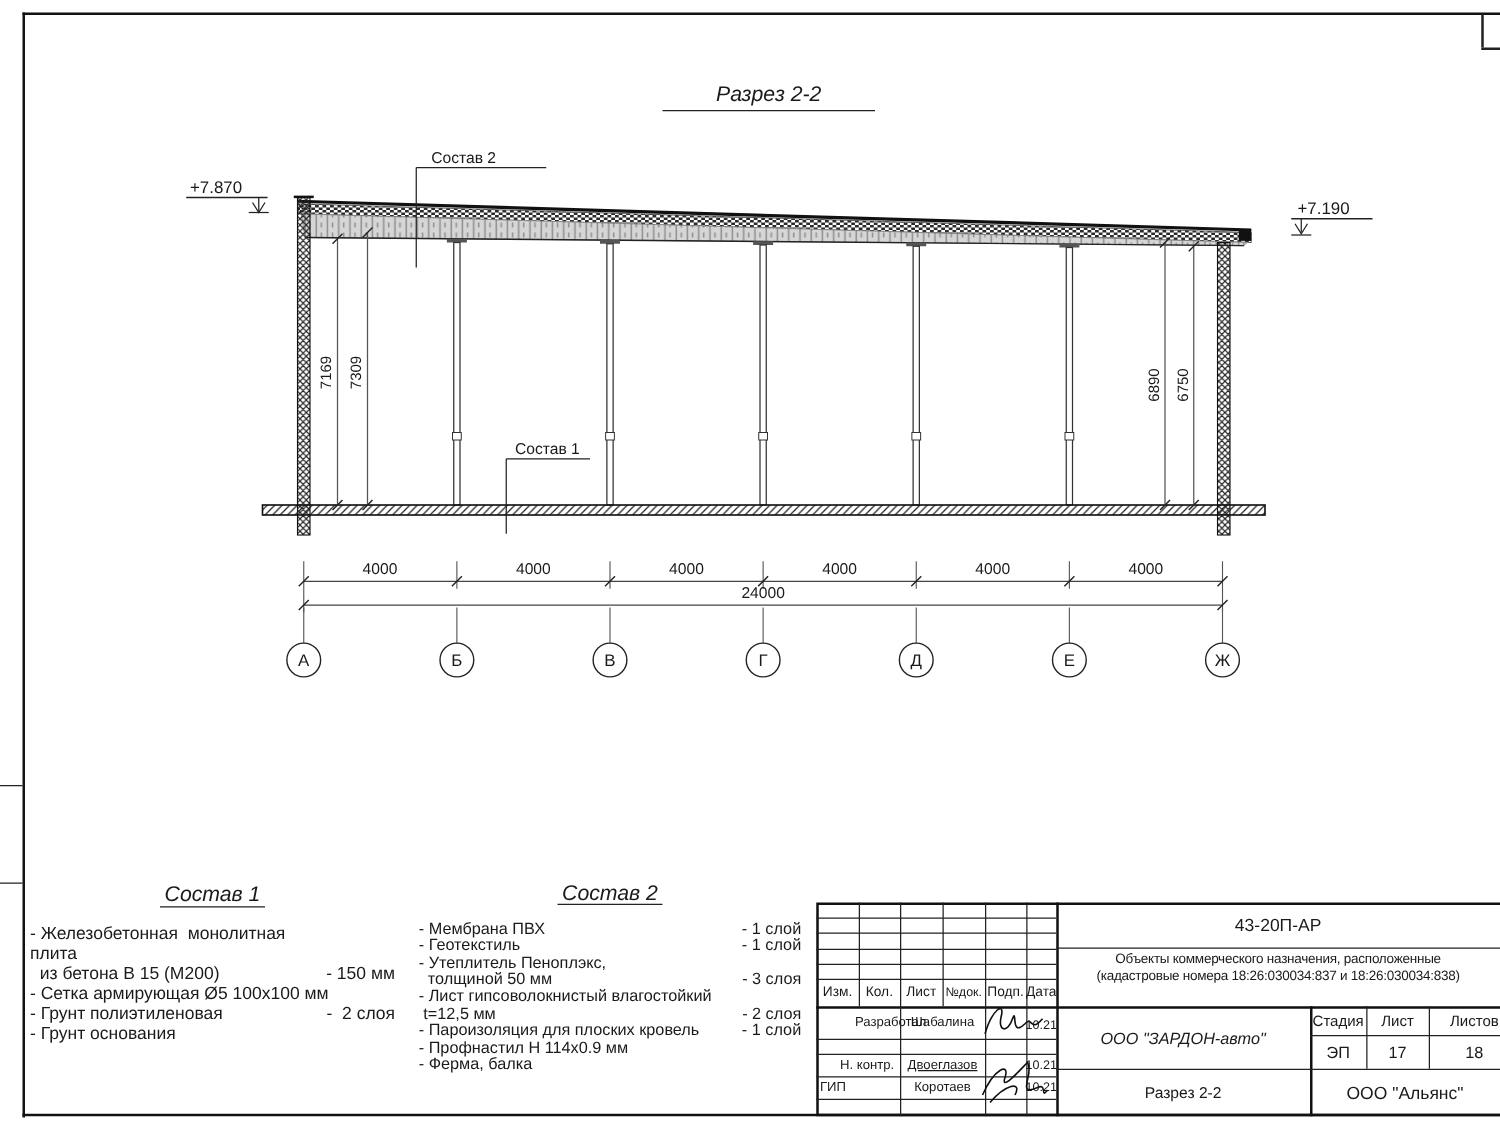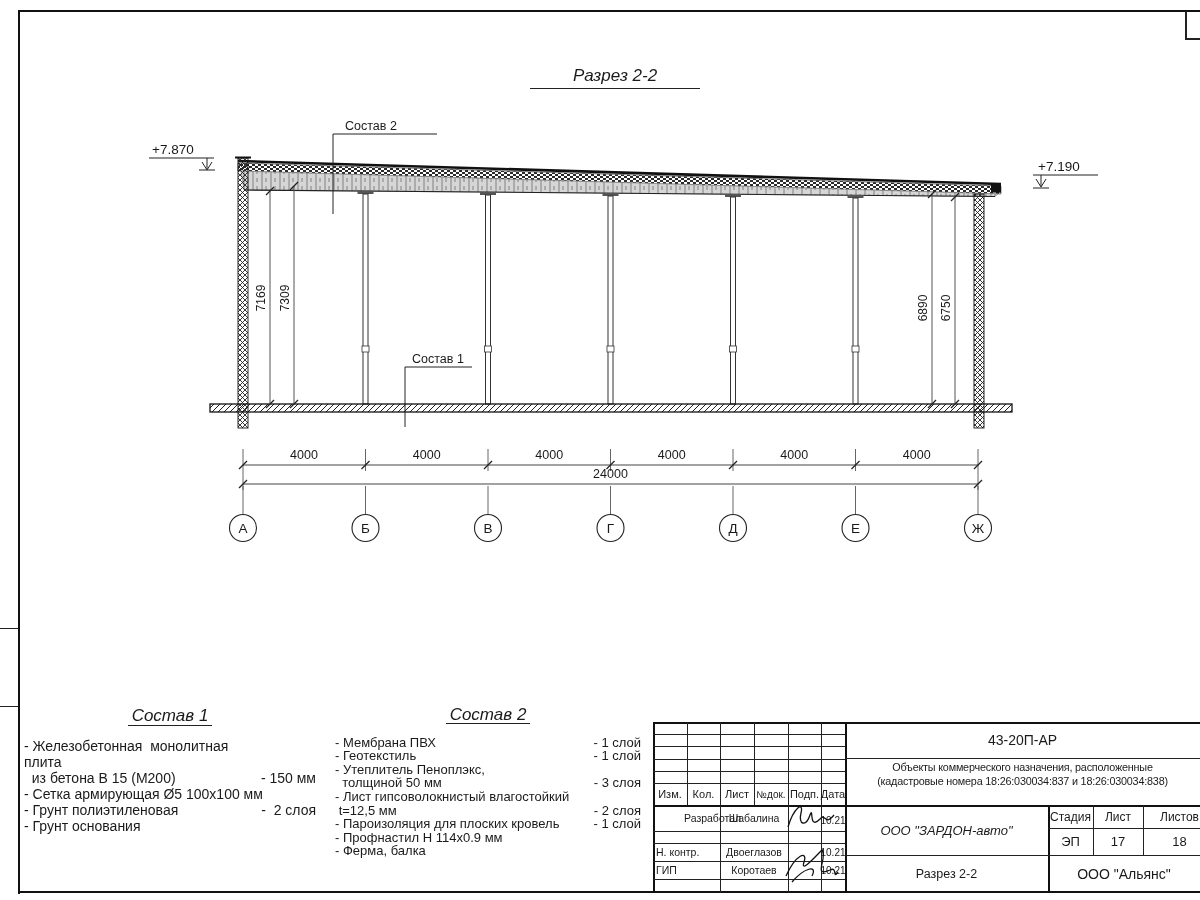--- a/index.html
+++ b/index.html
@@ -296,22 +296,22 @@
     <div class="tb-cell ctr" style="left:653px;top:783px;width:34px;height:22px;font-size:11px;">Изм.</div>
     <div class="tb-cell ctr" style="left:687px;top:783px;width:33px;height:22px;font-size:11px;">Кол.</div>
     <div class="tb-cell ctr" style="left:720px;top:783px;width:34px;height:22px;font-size:11px;">Лист</div>
     <div class="tb-cell ctr" style="left:754px;top:783px;width:34px;height:22px;font-size:10px;">№док.</div>
     <div class="tb-cell ctr" style="left:788px;top:783px;width:33px;height:22px;font-size:11px;">Подп.</div>
     <div class="tb-cell ctr" style="left:821px;top:783px;width:24px;height:22px;font-size:11px;">Дата</div>
 
     <div class="tb-cell" style="left:684px;top:812px;font-size:10.5px;">Разработал</div>
     <div class="tb-cell ctr" style="left:720px;top:805px;width:68px;height:26px;font-size:10.5px;">Шабалина</div>
     <div class="tb-cell ctr" style="left:821px;top:807px;width:24px;height:26px;font-size:10px;">10.21</div>
-    <div class="tb-cell" style="left:656px;top:846px;font-size:10.5px;">Н. контр.</div>
-    <div class="tb-cell ctr" style="left:720px;top:843px;width:68px;height:18px;font-size:10.5px;">Двоеглазов</div>
+    <div class="tb-cell" style="left:656px;top:846px;font-size:10.5px;padding-left:16px;">Н. контр.</div>
+    <div class="tb-cell ctr" style="left:720px;top:843px;width:68px;height:18px;font-size:10.5px;text-decoration:underline;">Двоеглазов</div>
     <div class="tb-cell ctr" style="left:821px;top:843px;width:24px;height:18px;font-size:10px;">10.21</div>
     <div class="tb-cell" style="left:656px;top:864px;font-size:10.5px;">ГИП</div>
     <div class="tb-cell ctr" style="left:720px;top:861px;width:68px;height:18px;font-size:10.5px;">Коротаев</div>
     <div class="tb-cell ctr" style="left:821px;top:861px;width:24px;height:18px;font-size:10px;">10.21</div>
 
     <svg class="abs" style="left:782px;top:797px;z-index:3;" width="56" height="40">
       <path d="M6 30 C 12 10, 22 4, 19 16 C 16 28, 24 30, 28 18 C 32 8, 26 34, 38 22 C 44 15, 42 30, 52 18" fill="none" stroke="#111" stroke-width="1.3"></path>
     </svg>
     <svg class="abs" style="left:782px;top:842px;z-index:3;" width="60" height="44">
       <path d="M4 34 C 14 12, 26 8, 22 20 C 18 32, 34 14, 40 8 C 46 16, 30 36, 48 28 C 56 24, 50 38, 56 30 M10 40 C 22 26, 36 22, 30 34" fill="none" stroke="#111" stroke-width="1.3"></path>

